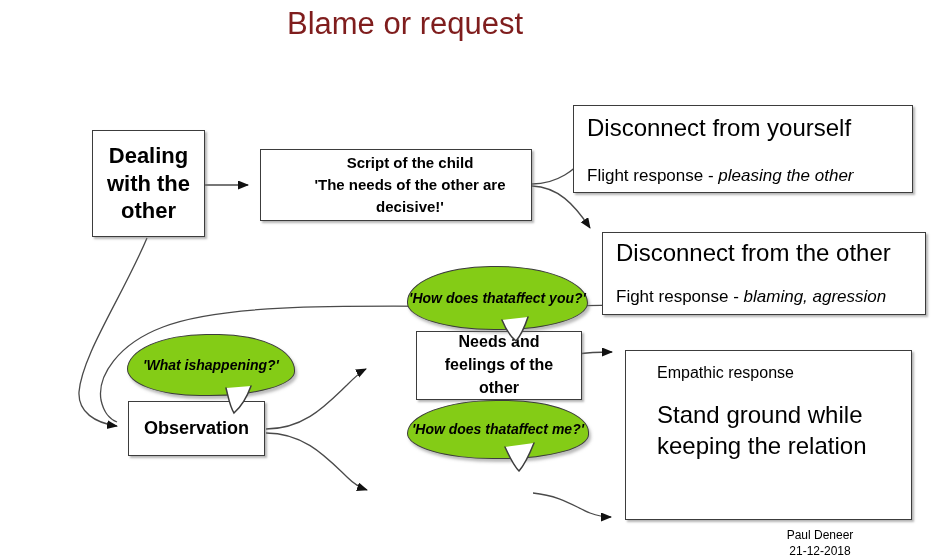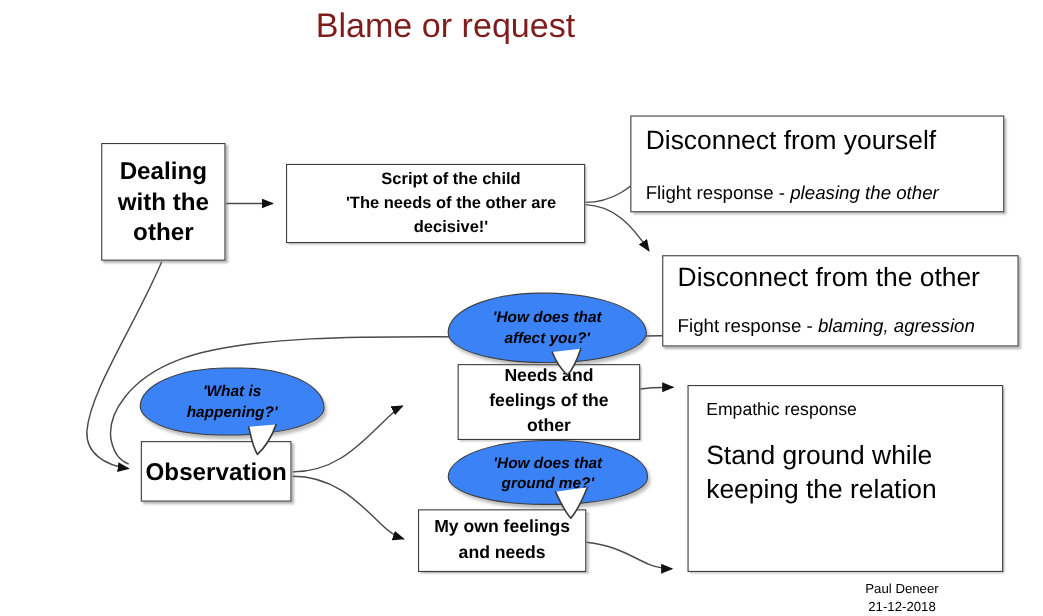--- a/index.html
+++ b/index.html
@@ -22,32 +22,32 @@
     font-size:31px; color:#7f1d1d; z-index:2;
   }
   .node-dealing   { left:92px;  top:130px; width:113px; height:107px; font-size:22px; line-height:1.27; }
   .node-script    { left:260px; top:149px; width:272px; height:72px;  font-size:15px; line-height:1.45;padding-left:28px; }
   .node-disc-self { left:573px; top:105px; width:340px; height:88px;  padding:8px 13px; }
   .node-disc-oth  { left:602px; top:196px; width:324px; height:83px;  padding:6px 13px;margin-top:36px; }
   .disc-title { font-size:24px; line-height:1.2; }
   .disc-sub   { font-size:17px; margin-top:23px; }
   .node-disc-oth .disc-sub { margin-top:19px; }
   .it { font-style:italic;text-align:right; }
-  .node-observation { left:128px; top:401px; width:137px; height:55px; font-size:22px; }
+  .node-observation { left:128px; top:401px; width:137px; height:55px; font-size:18px; }
   .node-needs  { left:377px; top:331px; width:166px; height:69px; font-size:16px; line-height:1.42;margin-left:39px; }
   .node-myown  { left:380px; top:463px; width:153px; height:57px; font-size:16px; line-height:1.42; }
-  .node-empathic { left:625px; top:350px; width:287px; height:170px; padding:13px 16px; }
+  .node-empathic { left:625px; top:350px; width:287px; height:170px; padding:13px 31px; }
   .emp-heading { font-size:16px; }
   .emp-main    { font-size:24px; line-height:1.3; margin-top:17px; }
   .emp-footer  { font-size:16px; margin-top:21px; }
   .bubble {
-    position:absolute; background:#3b82f6; border:1.5px solid #3c3c3c;
+    position:absolute; background:#84cc16; border:1.5px solid #3c3c3c;
     box-shadow:2px 3px 3px rgba(120,120,120,0.5);
-    display:flex; flex-direction:column; align-items:center; justify-content:center;
-    text-align:center; font-size:14px; font-weight:bold; font-style:italic;
+    display:flex; flex-direction:row; align-items:center; justify-content:center;
+    text-align:right; font-size:14px; font-weight:bold; font-style:italic;
     line-height:1.35; z-index:3; box-sizing:border-box;
   }
   .bub-what { left:127px; top:334px; width:168px; height:62px; border-radius:50% 48% 54% 46% / 60% 62% 42% 46%; }
   .bub-you  { left:407px; top:266px; width:181px; height:64px; border-radius:48% 52% 50% 50% / 58% 60% 44% 44%; }
   .bub-me   { left:407px; top:400px; width:182px; height:59px; border-radius:52% 48% 50% 50% / 60% 58% 44% 46%; }
   svg.layer { position:absolute; left:0; top:0; z-index:1; pointer-events:none; }
   svg.layer-top { z-index:4; }
   .footer {
     position:absolute; left:765px; top:527px; width:110px; text-align:center;
     font-size:12px; line-height:1.35; z-index:2;
@@ -104,41 +104,37 @@
   <div class="box flexc node-observation">
     <span class="line">Observation</span>
   </div>
 
   <div class="box flexc node-needs">
     <span class="line">Needs and</span>
     <span class="line">feelings of the</span>
     <span class="line">other</span>
   </div>
 
-  <div class="box flexc node-myown">
-    <span class="line">My own feelings</span>
-    <span class="line">and needs</span>
-  </div>
 
   <div class="box node-empathic">
     <div class="emp-heading">Empathic response</div>
     <div class="emp-main">Stand ground while keeping the relation</div>
   </div>
 
   <div class="bubble bub-what">
     <span class="line">'What is</span>
     <span class="line">happening?'</span>
   </div>
   <div class="bubble bub-you">
     <span class="line">'How does that</span>
     <span class="line">affect you?'</span>
   </div>
   <div class="bubble bub-me">
     <span class="line">'How does that</span>
-    <span class="line">ground me?'</span>
+    <span class="line">affect me?'</span>
   </div>
 
   <svg class="layer layer-top" width="948" height="560" viewBox="0 0 948 560">
     <g fill="#ffffff" stroke="#3c3c3c" stroke-width="1.5" stroke-linecap="round">
       <path d="M 226 388 C 229 400 230 407 234 413 C 242 406 247 397 251 386"></path>
       <path d="M 502 320 C 506 330 510 336 516 341 C 522 334 525 326 528 317"></path>
       <path d="M 505 447 C 510 458 514 466 519 471 C 526 463 530 453 534 443"></path>
     </g>
   </svg>
 

